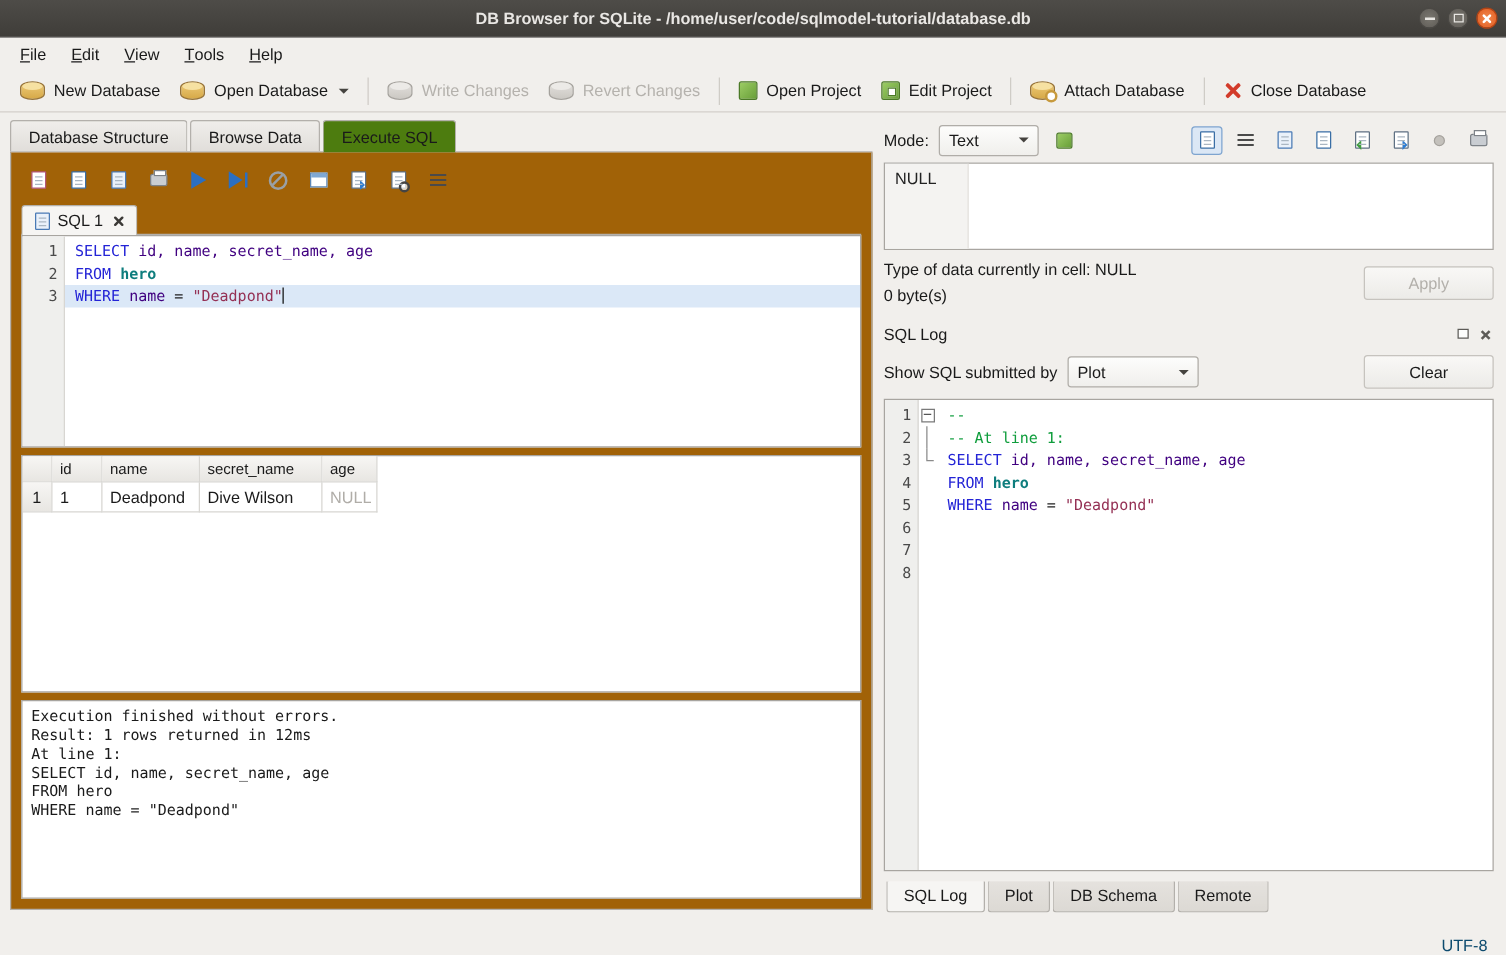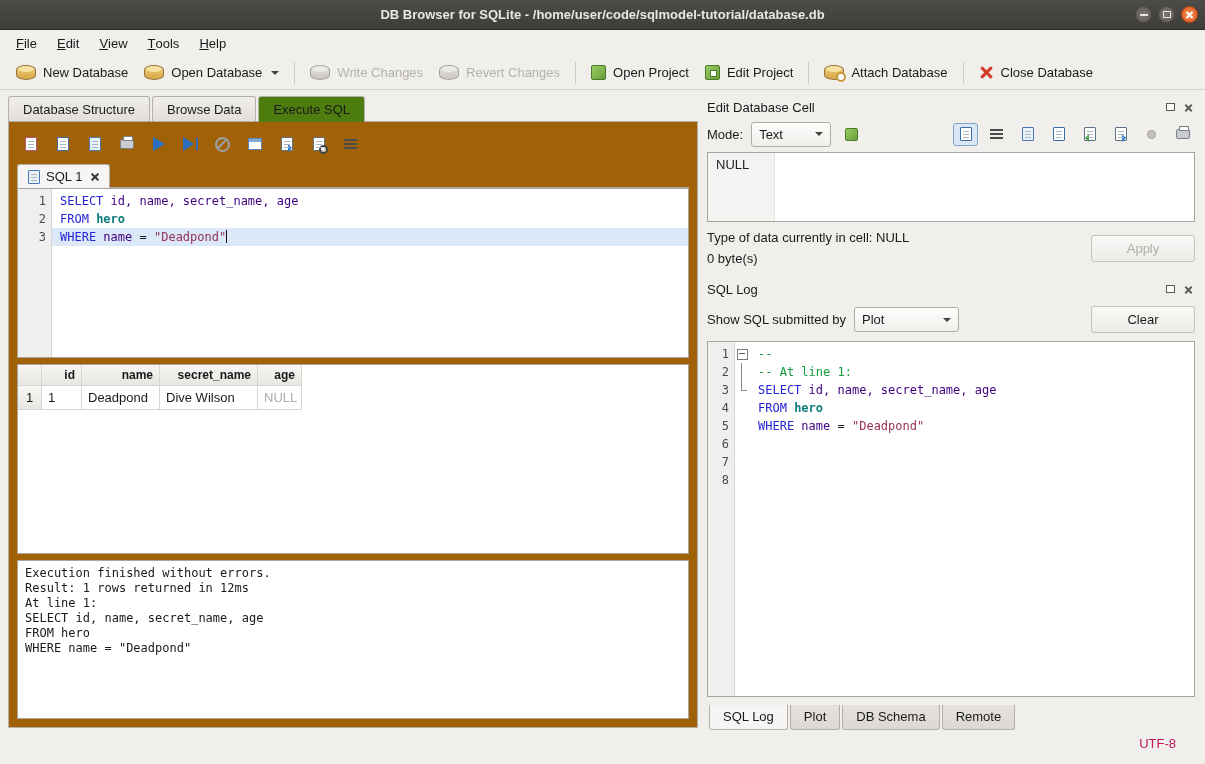--- a/index.html
+++ b/index.html
@@ -74,21 +74,21 @@
   .tk-tb{color:#0e7d7d;font-weight:bold}
   .tk-st{color:#943054}
   .tk-cm{color:#0f9d3c}
   .tk-pl{color:#1a1a1a}
   .caret{display:inline-block;width:1px;height:13px;background:#111;vertical-align:-2px}
 
   
   .results-box{height:190px;flex:0 0 auto;border:1px solid #a8a5a0;background:#fff;margin-top:6px;overflow:hidden}
   .tr{display:flex}
   .th,.td{border-right:1px solid #d8d6d2;border-bottom:1px solid #d8d6d2;padding:0 6px;height:21px;line-height:20px;overflow:hidden;white-space:nowrap}
-  .th{background:linear-gradient(#f7f6f4,#e8e6e2);font-weight:bold;font-size:12px;text-align:right}
+  .th{background:linear-gradient(#f7f6f4,#e8e6e2);font-weight:normal;font-size:12px;text-align:left}
   .td{height:24px;line-height:23px}
   .corner,.rowno{width:24px;background:linear-gradient(#f7f6f4,#e8e6e2);text-align:center;font-weight:normal}
   .col-id{width:40px}.col-name{width:78px}.col-secret_name{width:98px}.col-age{width:44px}
   .td.nullv{color:#b0ada8}
 
   
   .msg-box{flex:1;margin-top:6px;border:1px solid #a8a5a0;background:#fff;font-family:"DejaVu Sans Mono",monospace;font-size:12px;line-height:15px;padding:5px 7px;overflow:hidden}
 
   
   .section-header{display:flex;align-items:center;height:22px;flex:0 0 auto}
@@ -117,21 +117,21 @@
   .push-btn{width:104px;height:27px;border:1px solid #c6c3be;border-radius:3px;background:linear-gradient(#f9f8f6,#ecebe8);text-align:center;line-height:25px;align-self:center}
   .push-btn.disabled{color:#b3b0ab}
 
   .sqllog-header{margin-top:12px}
   .filter-row{display:flex;align-items:center;gap:8px;margin:6px 0 8px;flex:0 0 auto}
   .code-area.log{flex:1;min-height:0}
   .bottom-tabs{display:flex;gap:2px;margin-top:8px;flex:0 0 auto;padding-left:2px}
   .btab{padding:4px 13px 5px;background:linear-gradient(#e5e2de,#dcd9d4);border:1px solid #b3b0ab;border-top:none;border-radius:0 0 3px 3px;white-space:nowrap}
   .btab.active{background:#f6f5f3}
 
-  .statusbar{flex:0 0 28px;display:flex;align-items:flex-start;justify-content:flex-end;padding:0 29px;color:#be185d}
+  .statusbar{flex:0 0 28px;display:flex;align-items:flex-end;justify-content:flex-end;padding:0 15px;color:#0c4a6e}
 
   
   .glyph{display:inline-block;flex:0 0 auto}
   .g-doc{width:12px;height:14px;background:#fff;border:1px solid #5f7083;border-radius:1px;position:relative}
   .g-doc::after{content:'';position:absolute;left:2px;top:3px;width:6px;height:1px;background:#aab6c2;box-shadow:0 3px 0 #aab6c2,0 6px 0 #aab6c2}
   .g-blue{border-color:#3a6ea5}
   .g-blue2{border-color:#4a7ab5;background:#eaf1fa}
   .g-pink{border-color:#b2577a}
   .g-export::before{content:'';position:absolute;right:-4px;bottom:-2px;border:4px solid transparent;border-left-color:#2e7dd1}
   .g-import::before{content:'';position:absolute;left:-4px;bottom:-2px;border:4px solid transparent;border-right-color:#3f9d3f}
@@ -318,31 +318,20 @@
             <div class="msg-line">FROM hero</div>
             <div class="msg-line">WHERE name = "Deadpond"</div>
           </div>
       </div>
     </div>
 
     <div class="splitter"></div>
 
     <div class="right-pane">
 
-      <div class="section-header">
-        <span class="sec-title">Edit Database Cell</span>
-        <span class="dock-icons">
-          <span class="dock-btn">
-              <span class="float-glyph"></span>
-            </span>
-          <span class="dock-btn">
-              <span class="x-glyph"></span>
-            </span>
-        </span>
-      </div>
 
       <div class="mode-row">
         <span>Mode:</span>
         <div class="combo mode">
           <span>Text</span>
           <span class="combo-arrow"></span>
         </div>
         <div class="icon-btn small">
             <span class="glyph g-cube small"></span>
           </div>

